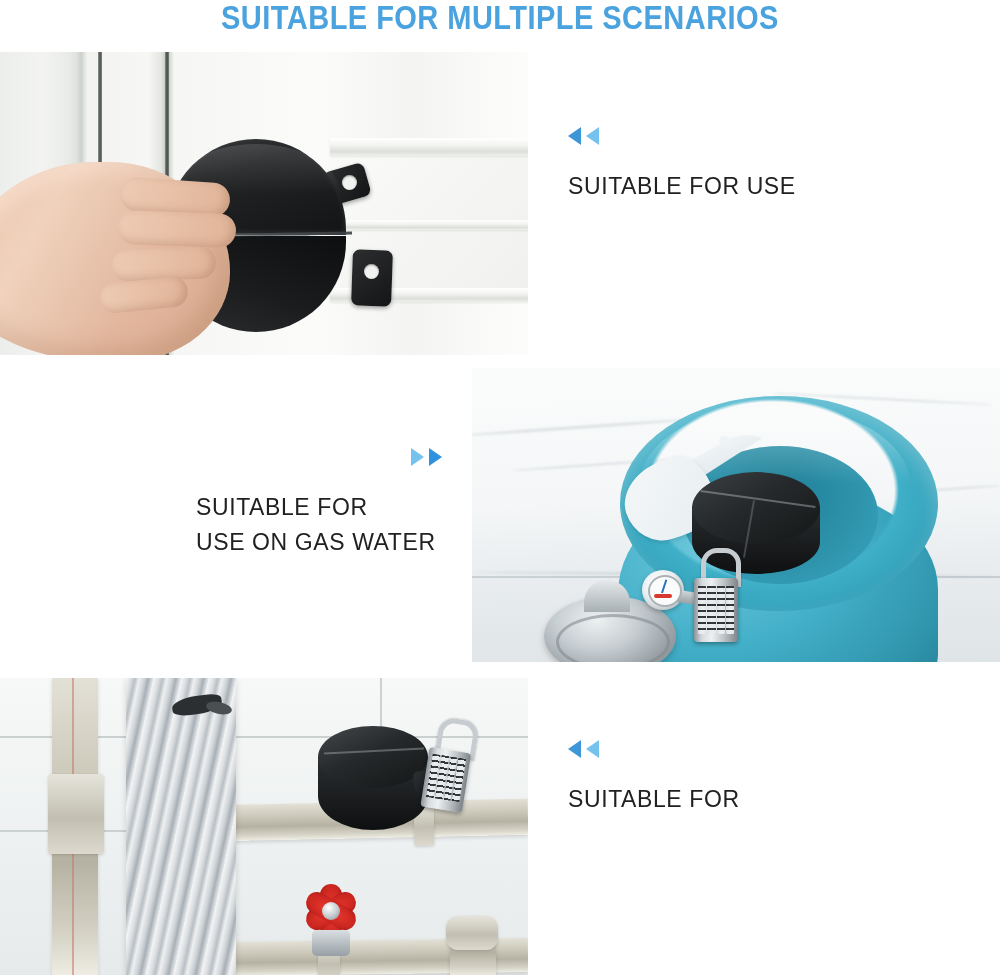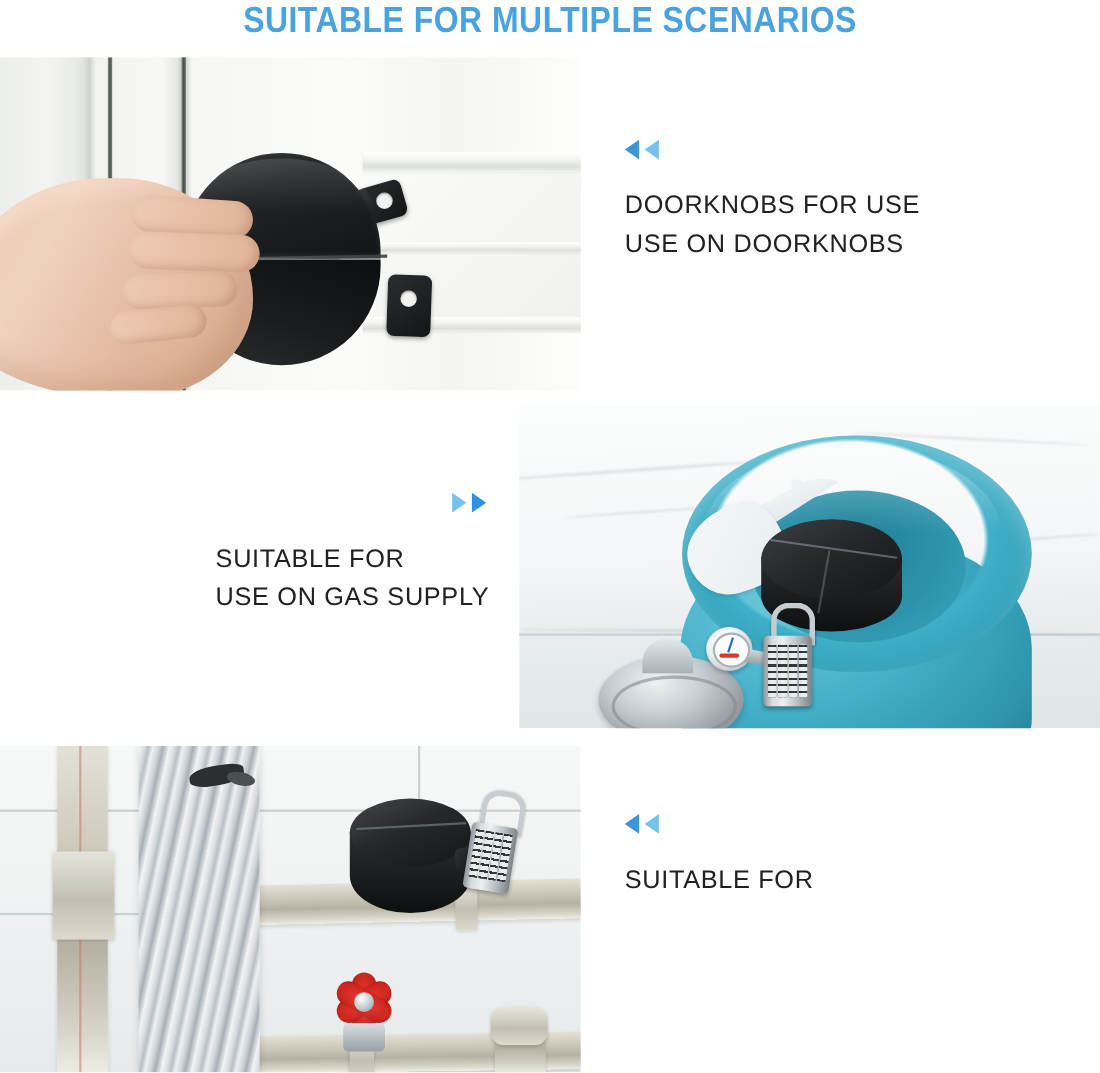--- a/index.html
+++ b/index.html
@@ -659,33 +659,32 @@
       </div>
     </div>
   </div>
 
   <div class="caption cap-1">
     <div class="arrows">
       <span class="tri left darker"></span>
       <span class="tri left lighter"></span>
     </div>
     <div class="cap-lines">
-      <div>DOORKNOBS FOR USE</div>
-      <div>USE ON DOORKNOBS</div>
+      <div>SUITABLE FOR USE</div>
     </div>
   </div>
 
   <div class="caption cap-2">
     <div class="arrows right">
       <span class="tri right lighter"></span>
       <span class="tri right darker"></span>
     </div>
     <div class="cap-lines">
       <div>SUITABLE FOR</div>
-      <div>USE ON GAS SUPPLY</div>
+      <div>USE ON GAS WATER</div>
     </div>
   </div>
 
   <div class="caption cap-3">
     <div class="arrows">
       <span class="tri left darker"></span>
       <span class="tri left lighter"></span>
     </div>
     <div class="cap-lines">
       <div>SUITABLE FOR</div>

